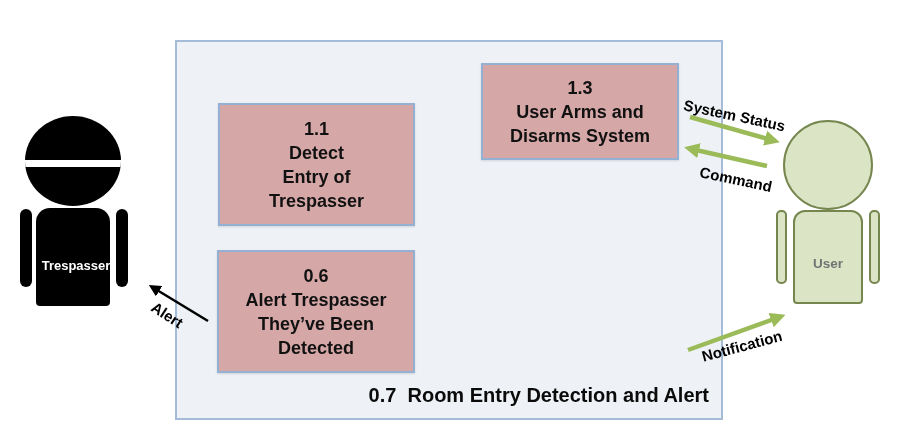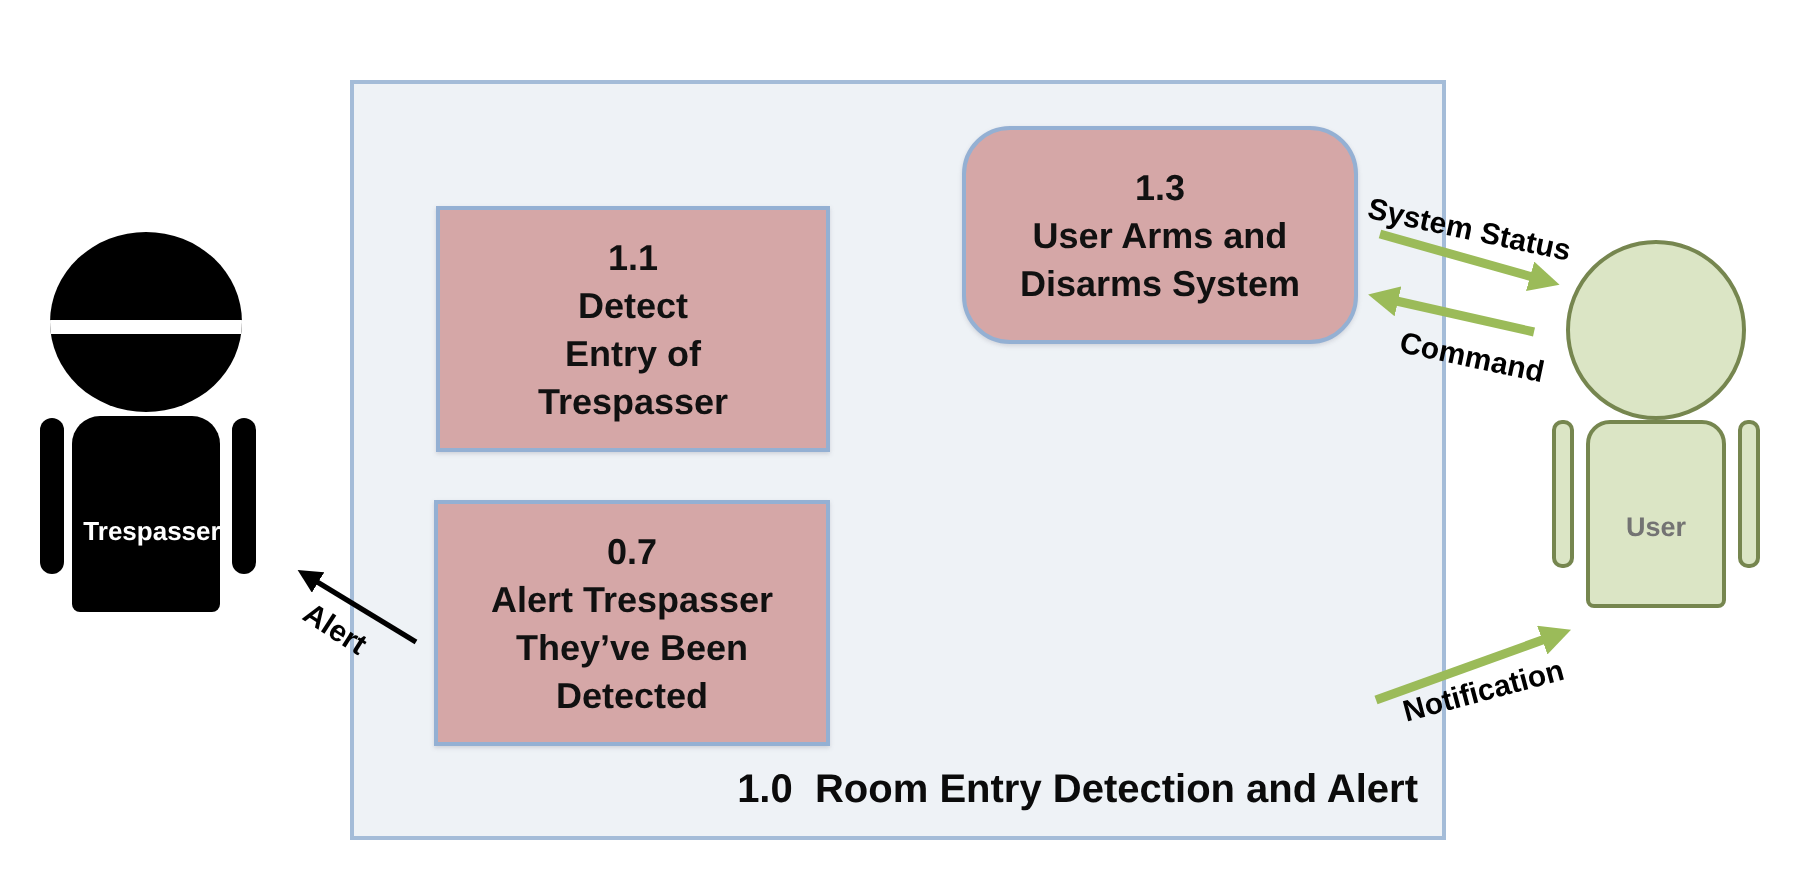--- a/index.html
+++ b/index.html
@@ -19,21 +19,21 @@
   
   .process{
     position:absolute;box-sizing:border-box;
     background:#d5a7a7;border:2px solid #94b0d3;
     display:flex;align-items:center;justify-content:center;
     text-align:center;white-space:pre-line;
     font-size:18px;line-height:24px;font-weight:600;color:#111;
     box-shadow:0 1px 2px rgba(120,120,140,.25);
   }
   .p11{left:218px;top:63px;width:197px;height:123px;margin-top:40px;}
-  .p13{left:481px;top:63px;width:198px;height:109px;border-radius:24px;}
+  .p13{left:481px;top:63px;width:198px;height:97px;}
   .p12{left:217px;top:250px;width:198px;height:123px;}
   .p14{left:481px;top:250px;width:198px;height:123px;}
   
   .actor{position:absolute;}
   .actor .part{position:absolute;}
   .trespasser{left:18px;top:112px;width:116px;height:196px;}
   .t-head{left:7px;top:4px;width:96px;height:90px;background:#000;border-radius:50%;overflow:hidden;}
   .t-stripe{position:absolute;left:0;right:0;top:44px;height:7px;background:#fff;}
   .t-body{left:18px;top:96px;width:74px;height:98px;background:#000;border-radius:14px 14px 4px 4px;}
   .t-arm{width:12px;height:78px;top:97px;background:#000;border-radius:6px;}
@@ -58,28 +58,28 @@
   .fl-command{left:700px;top:163px;transform:rotate(12deg);}
   .fl-notification{left:702px;top:348px;transform:rotate(-15deg);}
   .fl-alert{left:153px;top:297px;transform:rotate(33deg);}
 </style>
 </head>
 <body>
 
 <div class="canvas">
 
   <div class="boundary">
-    <div class="boundary-title">1.0  Room Entry Detection and Alert</div>
+    <div class="boundary-title">0.7  Room Entry Detection and Alert</div>
   </div>
 
   <div class="process p11">1.1
 Detect
 Entry of
 Trespasser</div>
-  <div class="process p12">0.7
+  <div class="process p12">0.6
 Alert Trespasser
 They’ve Been
 Detected</div>
   <div class="process p13">1.3
 User Arms and
 Disarms System</div>
 
   <div class="actor trespasser">
     <div class="part t-head">
       <div class="t-stripe"></div>

